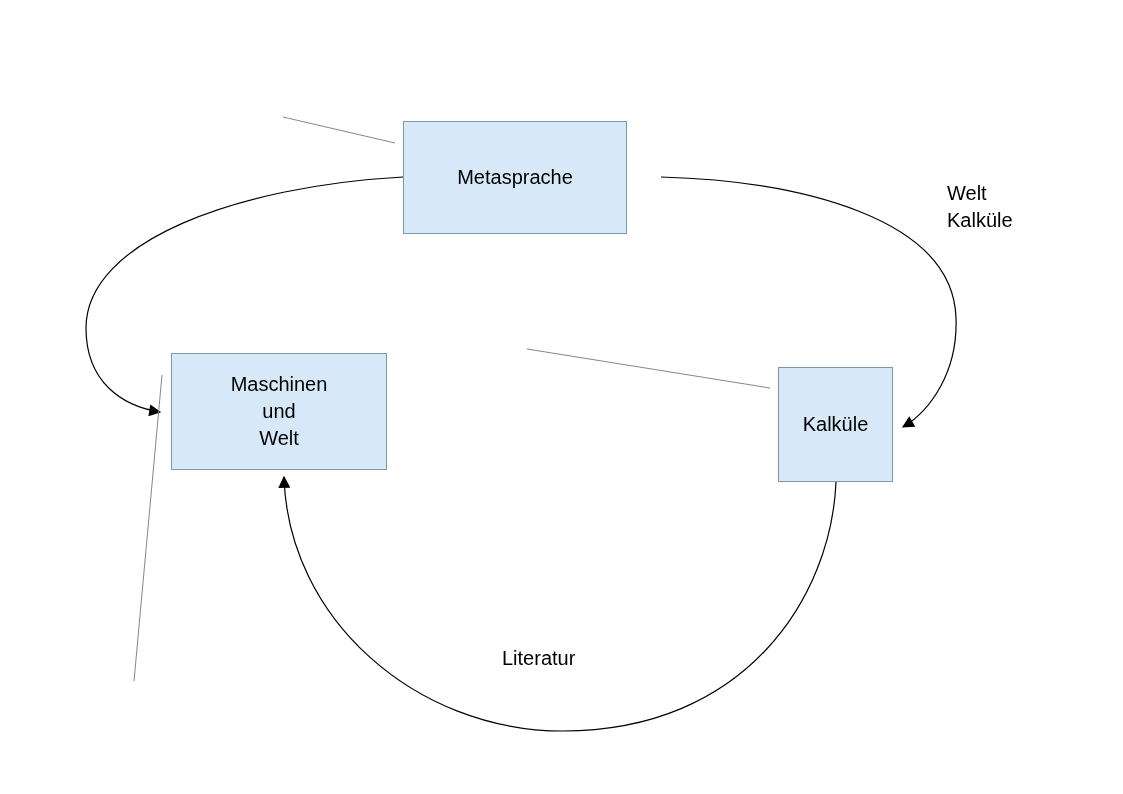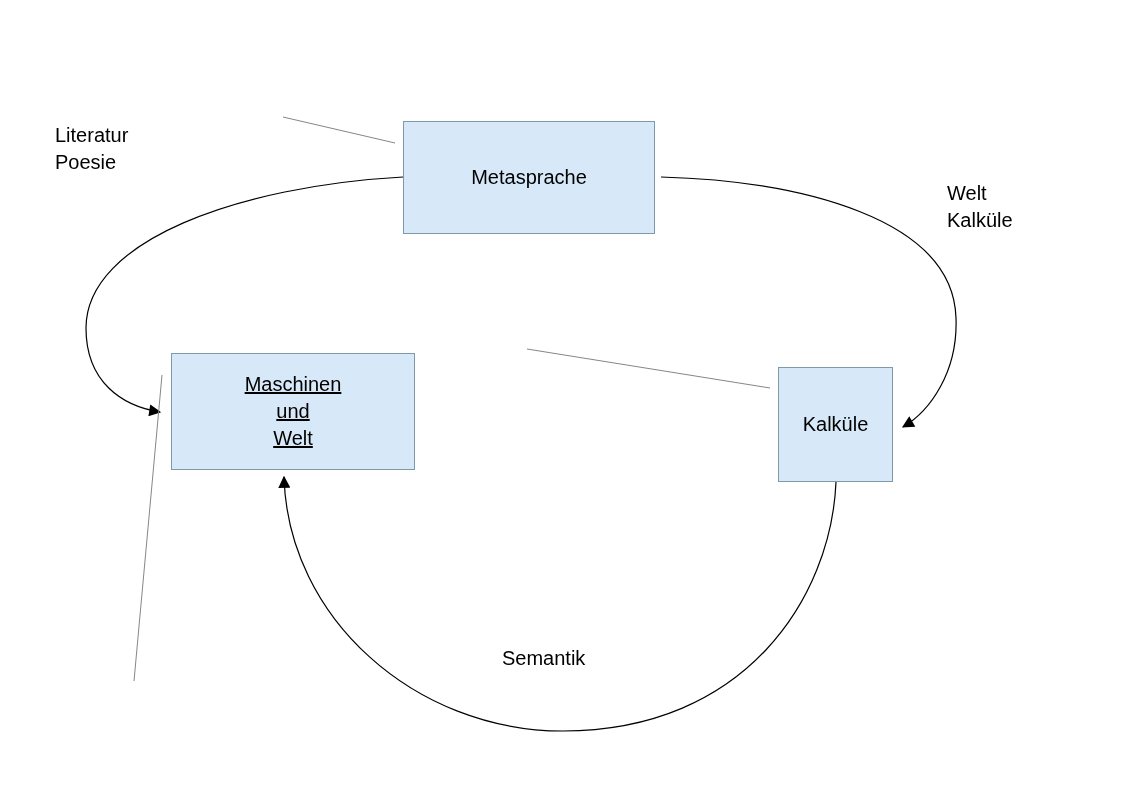--- a/index.html
+++ b/index.html
@@ -71,41 +71,37 @@
 
     <path class="arrowpath" d="M 661 177 C 800 181, 953 218, 956 318 C 958 372, 930 411, 903 427" marker-end="url(#arrowhead)"></path>
 
     <path class="arrowpath" d="M 836 482 C 831 598, 745 731, 563 731 C 415 731, 288 618, 284 477" marker-end="url(#arrowhead)"></path>
 
     <line class="leader" x1="283" y1="117" x2="395" y2="143"></line>
     <line class="leader" x1="527" y1="349" x2="770" y2="388"></line>
     <line class="leader" x1="162" y1="375" x2="134" y2="681"></line>
   </svg>
 
-  <div class="box" style="left:403px; top:121px; width:252px; height:113px;">
+  <div class="box" style="left:403px; top:121px; width:224px; height:113px;">
     <span>Metasprache</span>
   </div>
 
-  <div class="box" style="left:171px; top:353px; width:244px; height:117px;text-decoration:underline;">
+  <div class="box" style="left:171px; top:353px; width:216px; height:117px;">
     <span>Maschinen</span>
     <span>und</span>
     <span>Welt</span>
   </div>
 
   <div class="box" style="left:778px; top:367px; width:115px; height:115px;">
     <span>Kalküle</span>
   </div>
 
-  <div class="free-label" style="left:55px; top:122px;">
-    <div>Literatur</div>
-    <div>Poesie</div>
-  </div>
 
   <div class="free-label" style="left:947px; top:180px;">
     <div>Welt</div>
     <div>Kalküle</div>
   </div>
 
   <div class="free-label" style="left:502px; top:645px;">
-    <div>Semantik</div>
+    <div>Literatur</div>
   </div>
 
 </div>
 
 </body></html>

